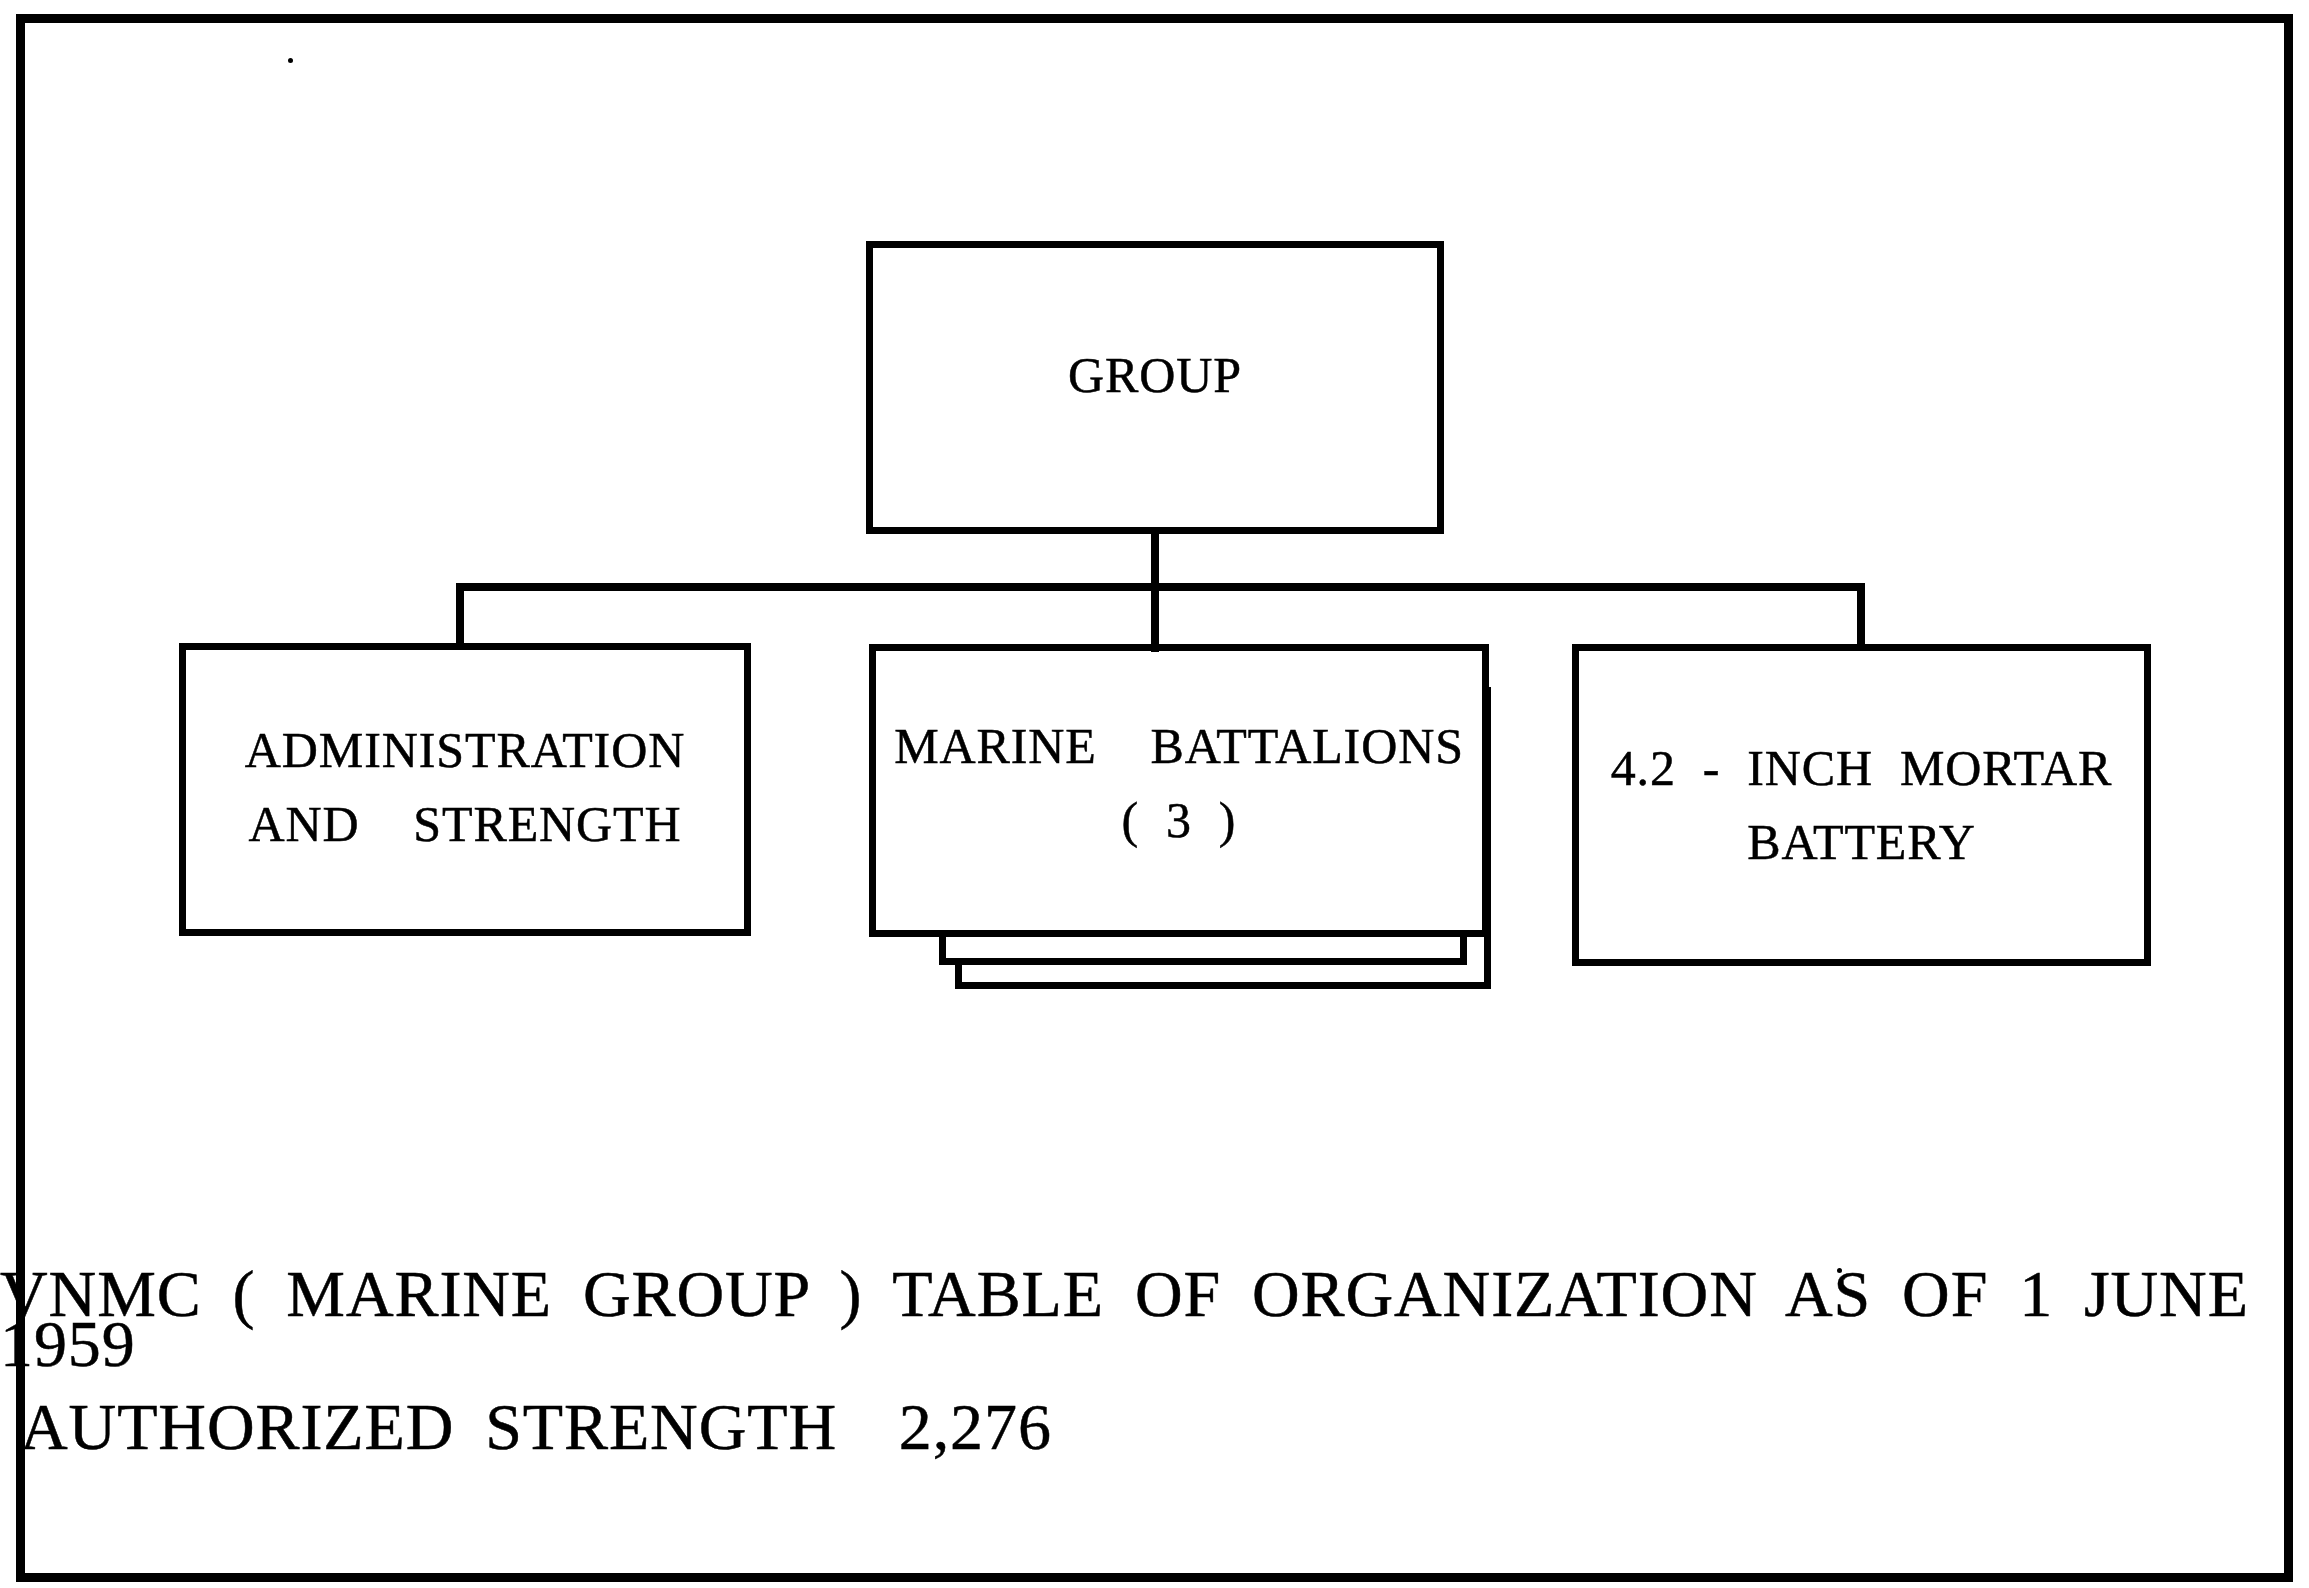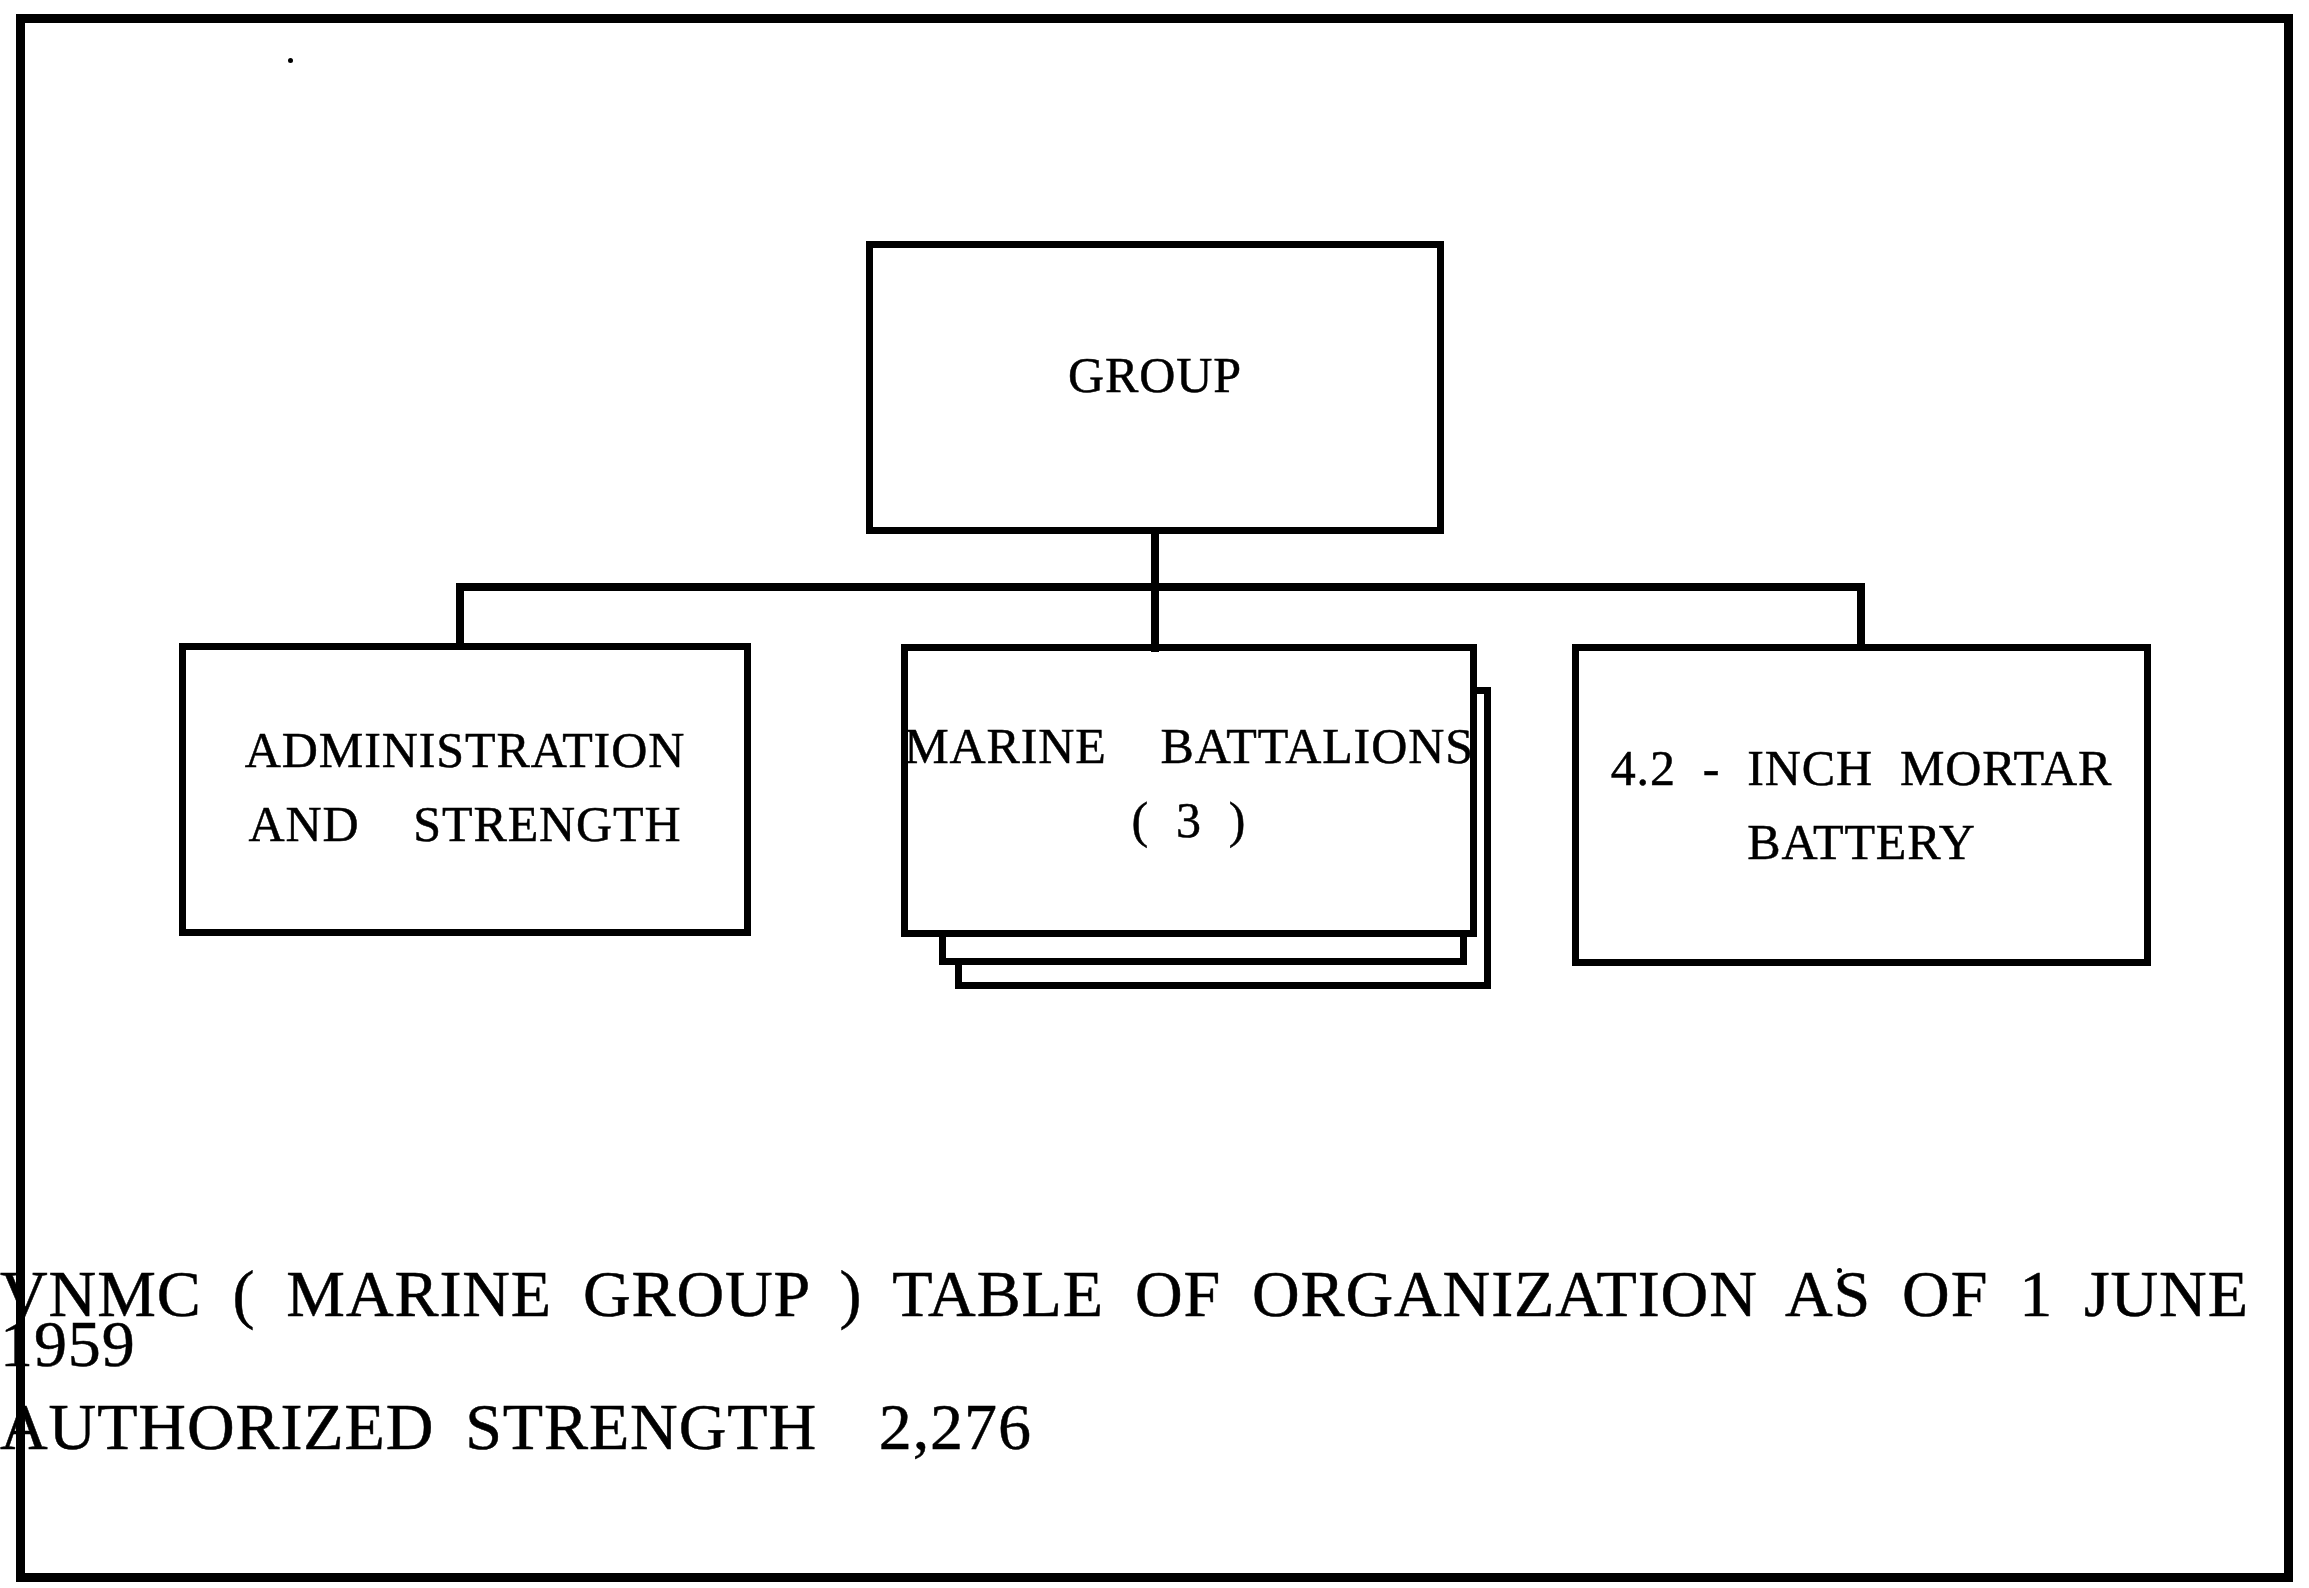--- a/index.html
+++ b/index.html
@@ -32,21 +32,21 @@
     text-align: center;
     font-size: 50px;
     letter-spacing: 0.9px;
     word-spacing: 13.5px;
     -webkit-text-stroke: 0.5px #000;
     z-index: 3;
   }
   .node .line { display: block; line-height: 74px; white-space: pre; }
   #node-hq     { left: 866px;  top: 241px; width: 578px; height: 293px; padding-bottom: 25px; }
   #node-admin  { left: 179px;  top: 643px; width: 572px; height: 293px; padding-bottom: 5px; }
-  #node-marine { left: 869px;  top: 644px; width: 576px; height: 293px; padding-bottom: 16px; margin-left: 32px; }
+  #node-marine { left: 869px;  top: 644px; width: 620px; height: 293px; padding-bottom: 16px; }
   #node-mortar { left: 1572px; top: 644px; width: 579px; height: 322px; }
   .stack-layer {
     position: absolute;
     border: 7.2px solid #000;
     background: #fff;
     box-sizing: border-box;
   }
   #stack-layer-2 { left: 939px; top: 666px; width: 528px; height: 299px; z-index: 2; }
   #stack-layer-3 { left: 955px; top: 687px; width: 536px; height: 302px; z-index: 1; }
   .conn { position: absolute; background: #000; z-index: 4; }
@@ -59,21 +59,21 @@
     left: 0; top: 1269px;
     width: 2302px;
     text-align: left;
     font-size: 66px;
     letter-spacing: 0.9px;
     word-spacing: 13.5px;
     -webkit-text-stroke: 0.5px #000;
     z-index: 3;
   }
   .caption .cap-line { line-height: 50px; white-space: pre-wrap; }
-  .caption .cap-line-2 { margin-top: 33px; }
+  .caption .cap-line-2 { margin-top: 33px; margin-left: 20px; }
   .speck {
     position: absolute;
     background: #000;
     border-radius: 50%;
     width: 5.4px; height: 5.4px;
     z-index: 5;
   }
   #speck-top { left: 288px; top: 58px; }
   #speck-caption { left: 1837px; top: 1268px; }
 </style>

